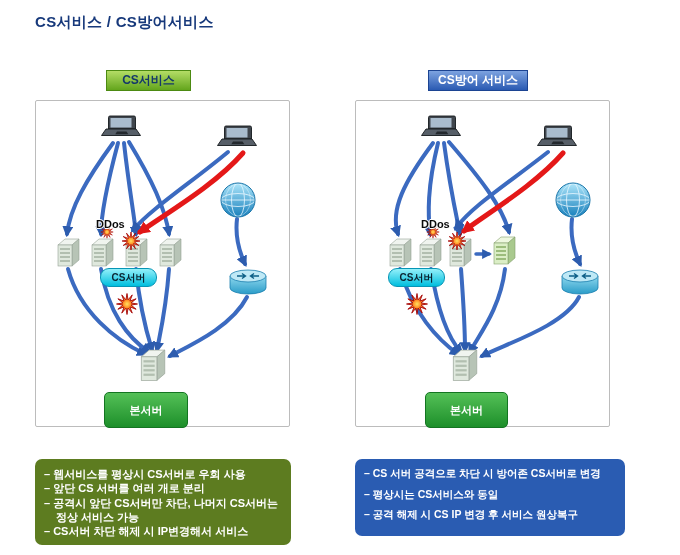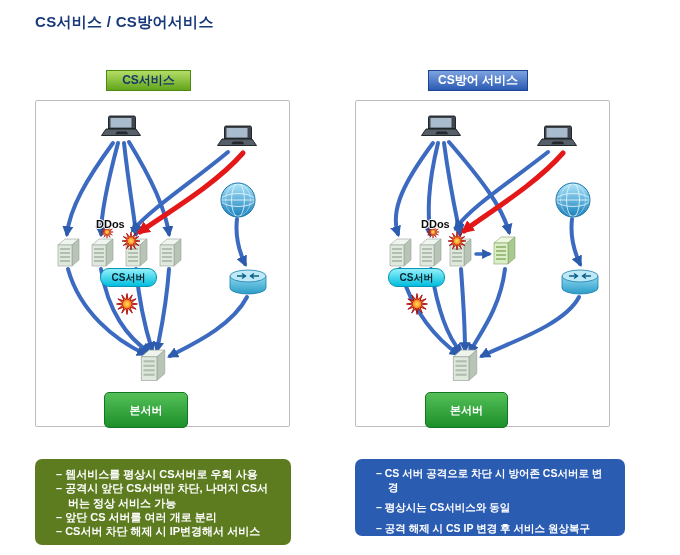--- a/index.html
+++ b/index.html
@@ -29,21 +29,21 @@
   .badge-green{height:36px;background:linear-gradient(#54c057,#1d8f2a);border:1px solid #147522;color:#fff;font-size:11px;border-radius:5px}
   .ddos{position:absolute;font-size:11px;font-weight:bold;color:#0a0a0a;
         text-shadow:1px 0 0 #fff,-1px 0 0 #fff,0 1px 0 #fff,0 -1px 0 #fff}
 
   .feat-tag{position:absolute;top:462px;width:58px;height:19px;border-radius:3px;color:#fff;font-size:11px;font-weight:normal;
             display:flex;align-items:center;justify-content:center;letter-spacing:1px}
   .feat-tag::before{content:"";width:0;height:0;border:4px solid transparent;border-left:6px solid rgba(255,255,255,.9);margin-right:2px}
   .tag-green{left:38px;background:linear-gradient(#4fae2a,#2b7d10)}
   .tag-blue{left:358px;background:linear-gradient(#4679cf,#1c4da6)}
 
-  .feat-box{position:absolute;top:459px;border-radius:7px;color:#fff;font-weight:bold;padding:8px 21px}
+  .feat-box{position:absolute;top:459px;border-radius:7px;color:#fff;font-weight:bold;padding:8px 9px}
   .feat-green{left:35px;width:256px;height:86px;background:#5d7c20;font-size:11px}
   .feat-blue{left:355px;width:270px;height:77px;background:#2a5cb2;font-size:10.5px}
   .feat-box ul{list-style:none}
   .feat-box li{padding-left:12px;text-indent:-12px;line-height:1.3}
   .feat-blue li{margin-bottom:7px}
 </style>
 </head>
 <body>
 
 <div class="page">
@@ -183,22 +183,22 @@
   <div class="node-badge badge-green" style="left:104px;top:392px;width:84px">본서버</div>
 
   <div class="ddos" style="left:421px;top:218px">DDos</div>
   <div class="node-badge badge-cyan" style="left:388px;top:268px">CS서버</div>
   <div class="node-badge badge-green" style="left:425px;top:392px;width:83px">본서버</div>
 
   <div class="feat-tag tag-green">특 징</div>
   <div class="feat-box feat-green">
     <ul>
       <li>– 웹서비스를 평상시 CS서버로 우회 사용</li>
+      <li>– 앞단 CS 서버를 여러 개로 분리</li>
       <li>– 공격시 앞단 CS서버만 차단, 나머지 CS서버는 정상 서비스 가능</li>
-      <li>– 앞단 CS 서버를 여러 개로 분리</li>
       <li>– CS서버 차단 해제 시 IP변경해서 서비스</li>
     </ul>
   </div>
 
   <div class="feat-tag tag-blue">특 징</div>
   <div class="feat-box feat-blue">
     <ul>
       <li>– CS 서버 공격으로 차단 시 방어존 CS서버로 변경</li>
       <li>– 평상시는 CS서비스와 동일</li>
       <li>– 공격 해제 시 CS IP 변경 후  서비스 원상복구</li>

